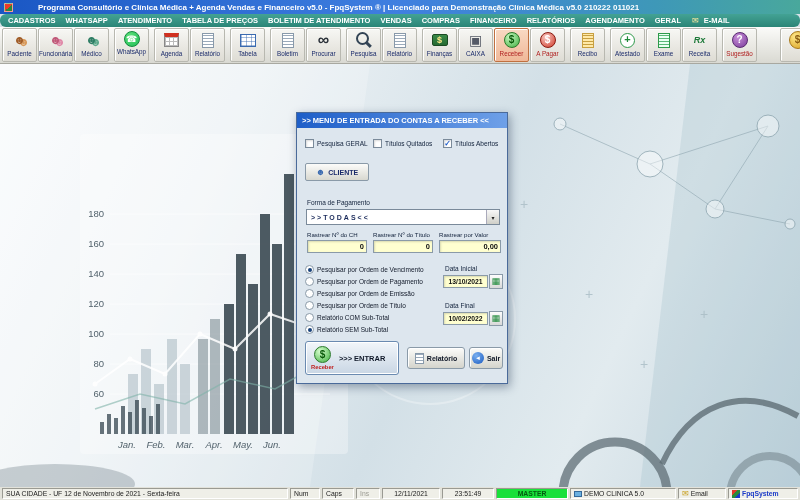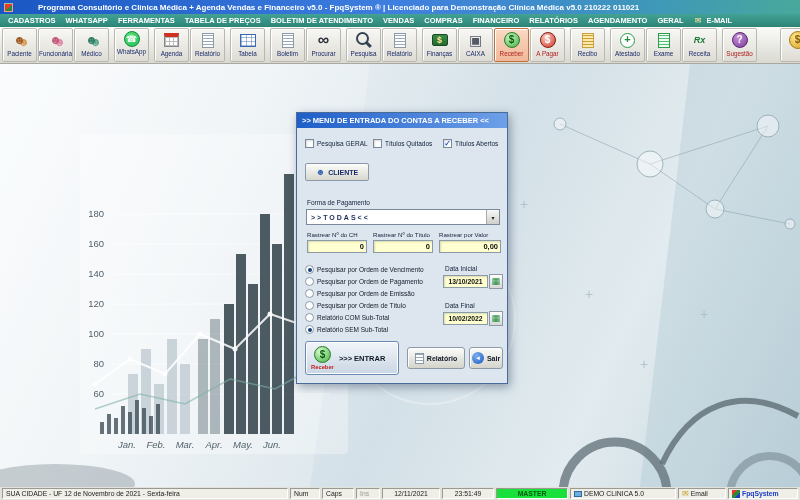--- a/index.html
+++ b/index.html
@@ -9,21 +9,21 @@
   
   .titlebar{position:absolute;top:0;left:0;width:800px;height:14px;
     background:linear-gradient(90deg,#1a57c4 0%,#3f7fe0 50%,#3e98b8 82%,#49a89c 100%);
     display:flex;align-items:center;gap:4px;padding:0 4px;}
   .app-icon{width:9px;height:9px;border:1px solid rgba(255,255,255,.5);
     background:linear-gradient(135deg,#e83a2a 0 50%,#2a8a3a 50% 100%);flex:0 0 auto;}
   .titlebar .title{color:#fff;font-size:8px;font-weight:bold;white-space:nowrap;overflow:hidden;padding-left:21px;}
 
   
   .menubar{position:absolute;top:14px;left:0;width:800px;height:13px;
-    background:linear-gradient(#43a294,#2b8577);display:flex;align-items:center;padding:0 3px;}
+    background:linear-gradient(#43a294,#2b8577);display:flex;align-items:center;padding:0 3px;border-radius:6px;}
   .menu-item{color:#fff;font-size:7.5px;font-weight:bold;padding:0 5px;white-space:nowrap;cursor:default;}
   .menu-env{color:#ffe9a0;font-size:8px;margin-left:6px;}
 
   
   .toolbar{position:absolute;top:27px;left:0;width:800px;height:37px;
     background:linear-gradient(#fbfbf9,#d9d9d2);border-bottom:1px solid #a8a8a0;
     display:flex;align-items:flex-start;padding:1px 2px;}
   .tbtn{width:35px;height:34px;display:flex;flex-direction:column;align-items:center;
     padding-top:2px;background:linear-gradient(#f7f7f4,#dedcd4);
     border:1px solid #b8b8b0;border-radius:2px;box-shadow:inset 1px 1px 0 #fff;margin-right:1px;flex:0 0 auto;}
@@ -164,21 +164,21 @@
 <body>
 
 <div class="titlebar">
   <span class="app-icon"></span>
   <span class="title">Programa Consultório e Clínica Médica + Agenda Vendas e Financeiro v5.0 - FpqSystem ® | Licenciado para Demonstração Clínica Médica v5.0 210222 011021</span>
 </div>
 
 <div class="menubar">
   <span class="menu-item">CADASTROS</span>
   <span class="menu-item">WHATSAPP</span>
-  <span class="menu-item">FERRAMENTAS</span>
+  <span class="menu-item">ATENDIMENTO</span>
   <span class="menu-item">TABELA DE PREÇOS</span>
   <span class="menu-item">BOLETIM DE ATENDIMENTO</span>
   <span class="menu-item">VENDAS</span>
   <span class="menu-item">COMPRAS</span>
   <span class="menu-item">FINANCEIRO</span>
   <span class="menu-item">RELATÓRIOS</span>
   <span class="menu-item">AGENDAMENTO</span>
   <span class="menu-item">GERAL</span>
   <span class="menu-env">✉</span>
   <span class="menu-item">E-MAIL</span>

